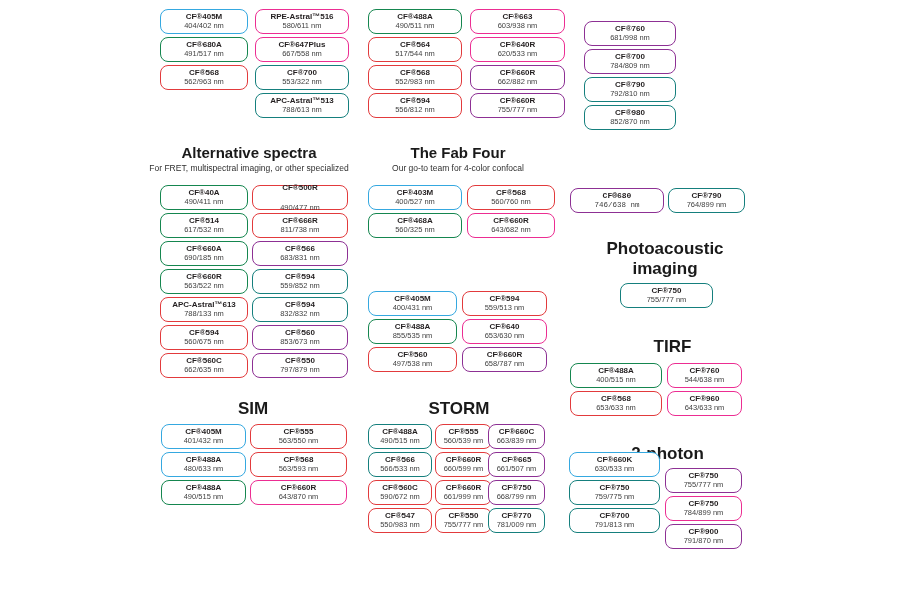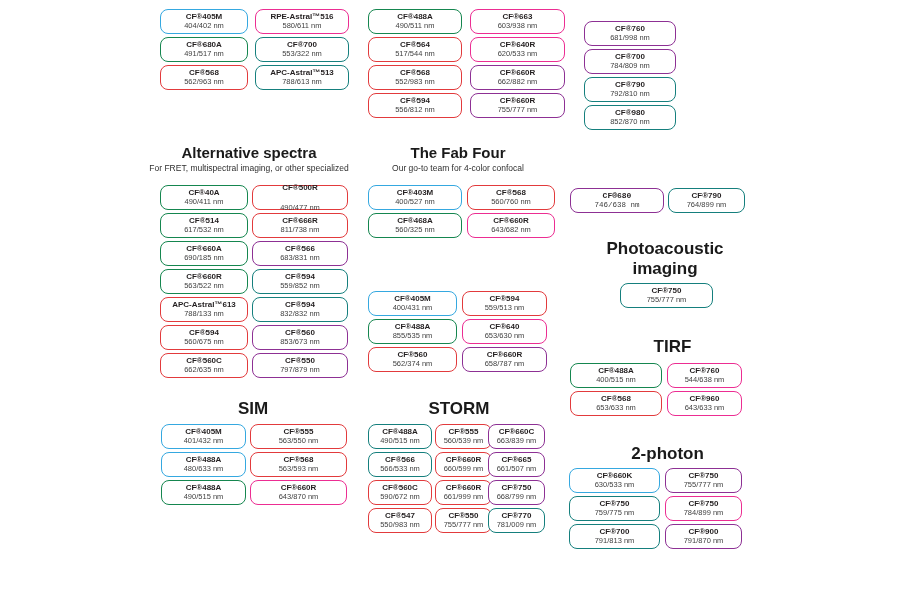--- a/index.html
+++ b/index.html
@@ -31,20 +31,24 @@
       <div class="dye-box" style="border-color: rgb(226, 58, 60);">
         <div class="dye-name">CF®568</div>
         <div class="dye-range">562/963 nm</div>
       </div>
     </div>
   <div class="vstack" style="left:255px;top:9px;width:94px;">
       <div class="dye-box" style="border-color: rgb(236, 45, 146);">
         <div class="dye-name">RPE-Astral™516</div>
         <div class="dye-range">580/611 nm</div>
       </div>
+      <div class="dye-box" style="border-color: rgb(236, 45, 146);">
+        <div class="dye-name">CF®647Plus</div>
+        <div class="dye-range">667/558 nm</div>
+      </div>
       <div class="dye-box" style="border-color: rgb(21, 127, 125);">
         <div class="dye-name">CF®700</div>
         <div class="dye-range">553/322 nm</div>
       </div>
       <div class="dye-box" style="border-color: rgb(21, 127, 125);">
         <div class="dye-name">APC-Astral™513</div>
         <div class="dye-range">788/613 nm</div>
       </div>
     </div>
   <div class="vstack" style="left:368px;top:9px;width:94px;">
@@ -192,21 +196,21 @@
       <div class="dye-box" style="border-color: rgb(53, 168, 224);">
         <div class="dye-name">CF®405M</div>
         <div class="dye-range">400/431 nm</div>
       </div>
       <div class="dye-box" style="border-color: rgb(21, 134, 79);">
         <div class="dye-name">CF®488A</div>
         <div class="dye-range">855/535 nm</div>
       </div>
       <div class="dye-box" style="border-color: rgb(226, 58, 60);">
         <div class="dye-name">CF®560</div>
-        <div class="dye-range">562/374 nm</div>
+        <div class="dye-range">497/538 nm</div>
       </div>
     </div>
   <div class="vstack" style="left:462px;top:291px;width:85px;">
       <div class="dye-box" style="border-color: rgb(226, 58, 60);">
         <div class="dye-name">CF®594</div>
         <div class="dye-range">559/513 nm</div>
       </div>
       <div class="dye-box" style="border-color: rgb(236, 45, 146);">
         <div class="dye-name">CF®640</div>
         <div class="dye-range">653/630 nm</div>
@@ -340,21 +344,21 @@
         <div class="dye-name">CF®760</div>
         <div class="dye-range">544/638 nm</div>
       </div>
       <div class="dye-box" style="border-color: rgb(236, 45, 146);">
         <div class="dye-name">CF®960</div>
         <div class="dye-range">643/633 nm</div>
       </div>
     </div>
 
   <div class="sec-title small" style="left:600px;top:444px;width:135px;">2-photon</div>
-  <div class="vstack" style="left:569px;top:468px;width:91px;">
+  <div class="vstack" style="left:569px;top:452px;width:91px;">
       <div class="dye-box" style="border-color: rgb(53, 168, 224);">
         <div class="dye-name">CF®660K</div>
         <div class="dye-range">630/533 nm</div>
       </div>
       <div class="dye-box" style="border-color: rgb(21, 127, 125);">
         <div class="dye-name">CF®750</div>
         <div class="dye-range">759/775 nm</div>
       </div>
       <div class="dye-box" style="border-color: rgb(21, 127, 125);">
         <div class="dye-name">CF®700</div>

